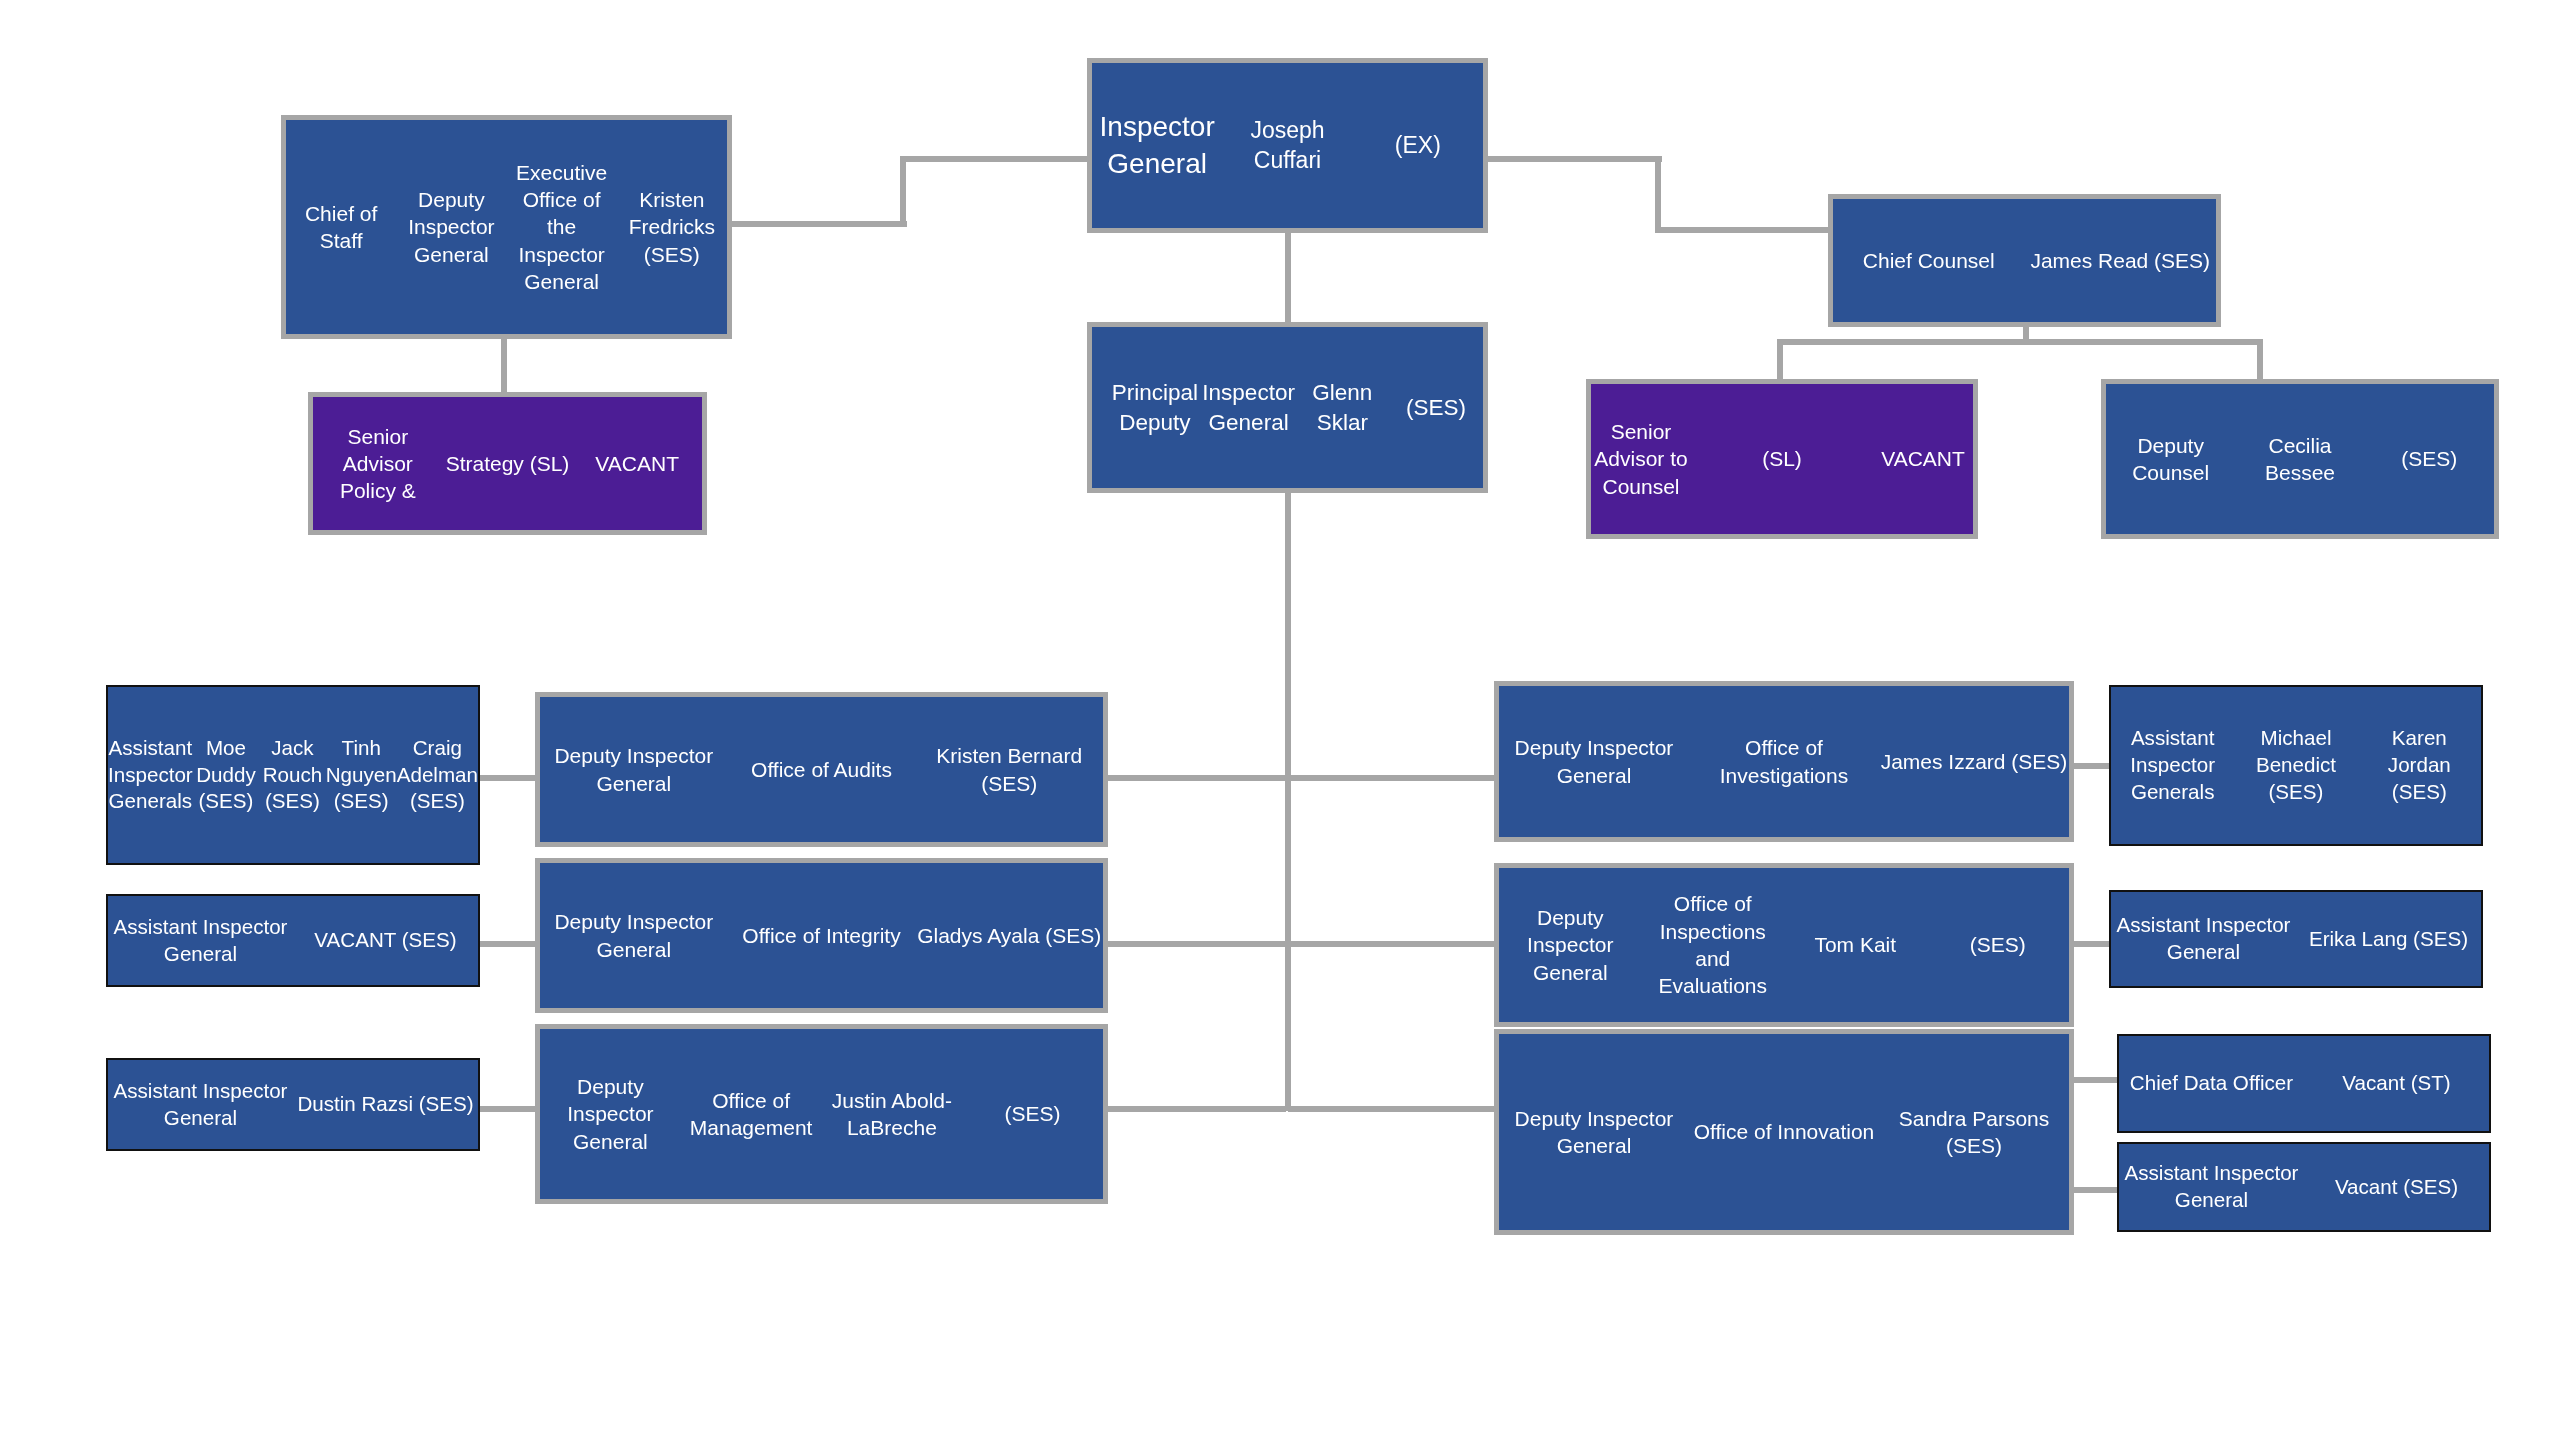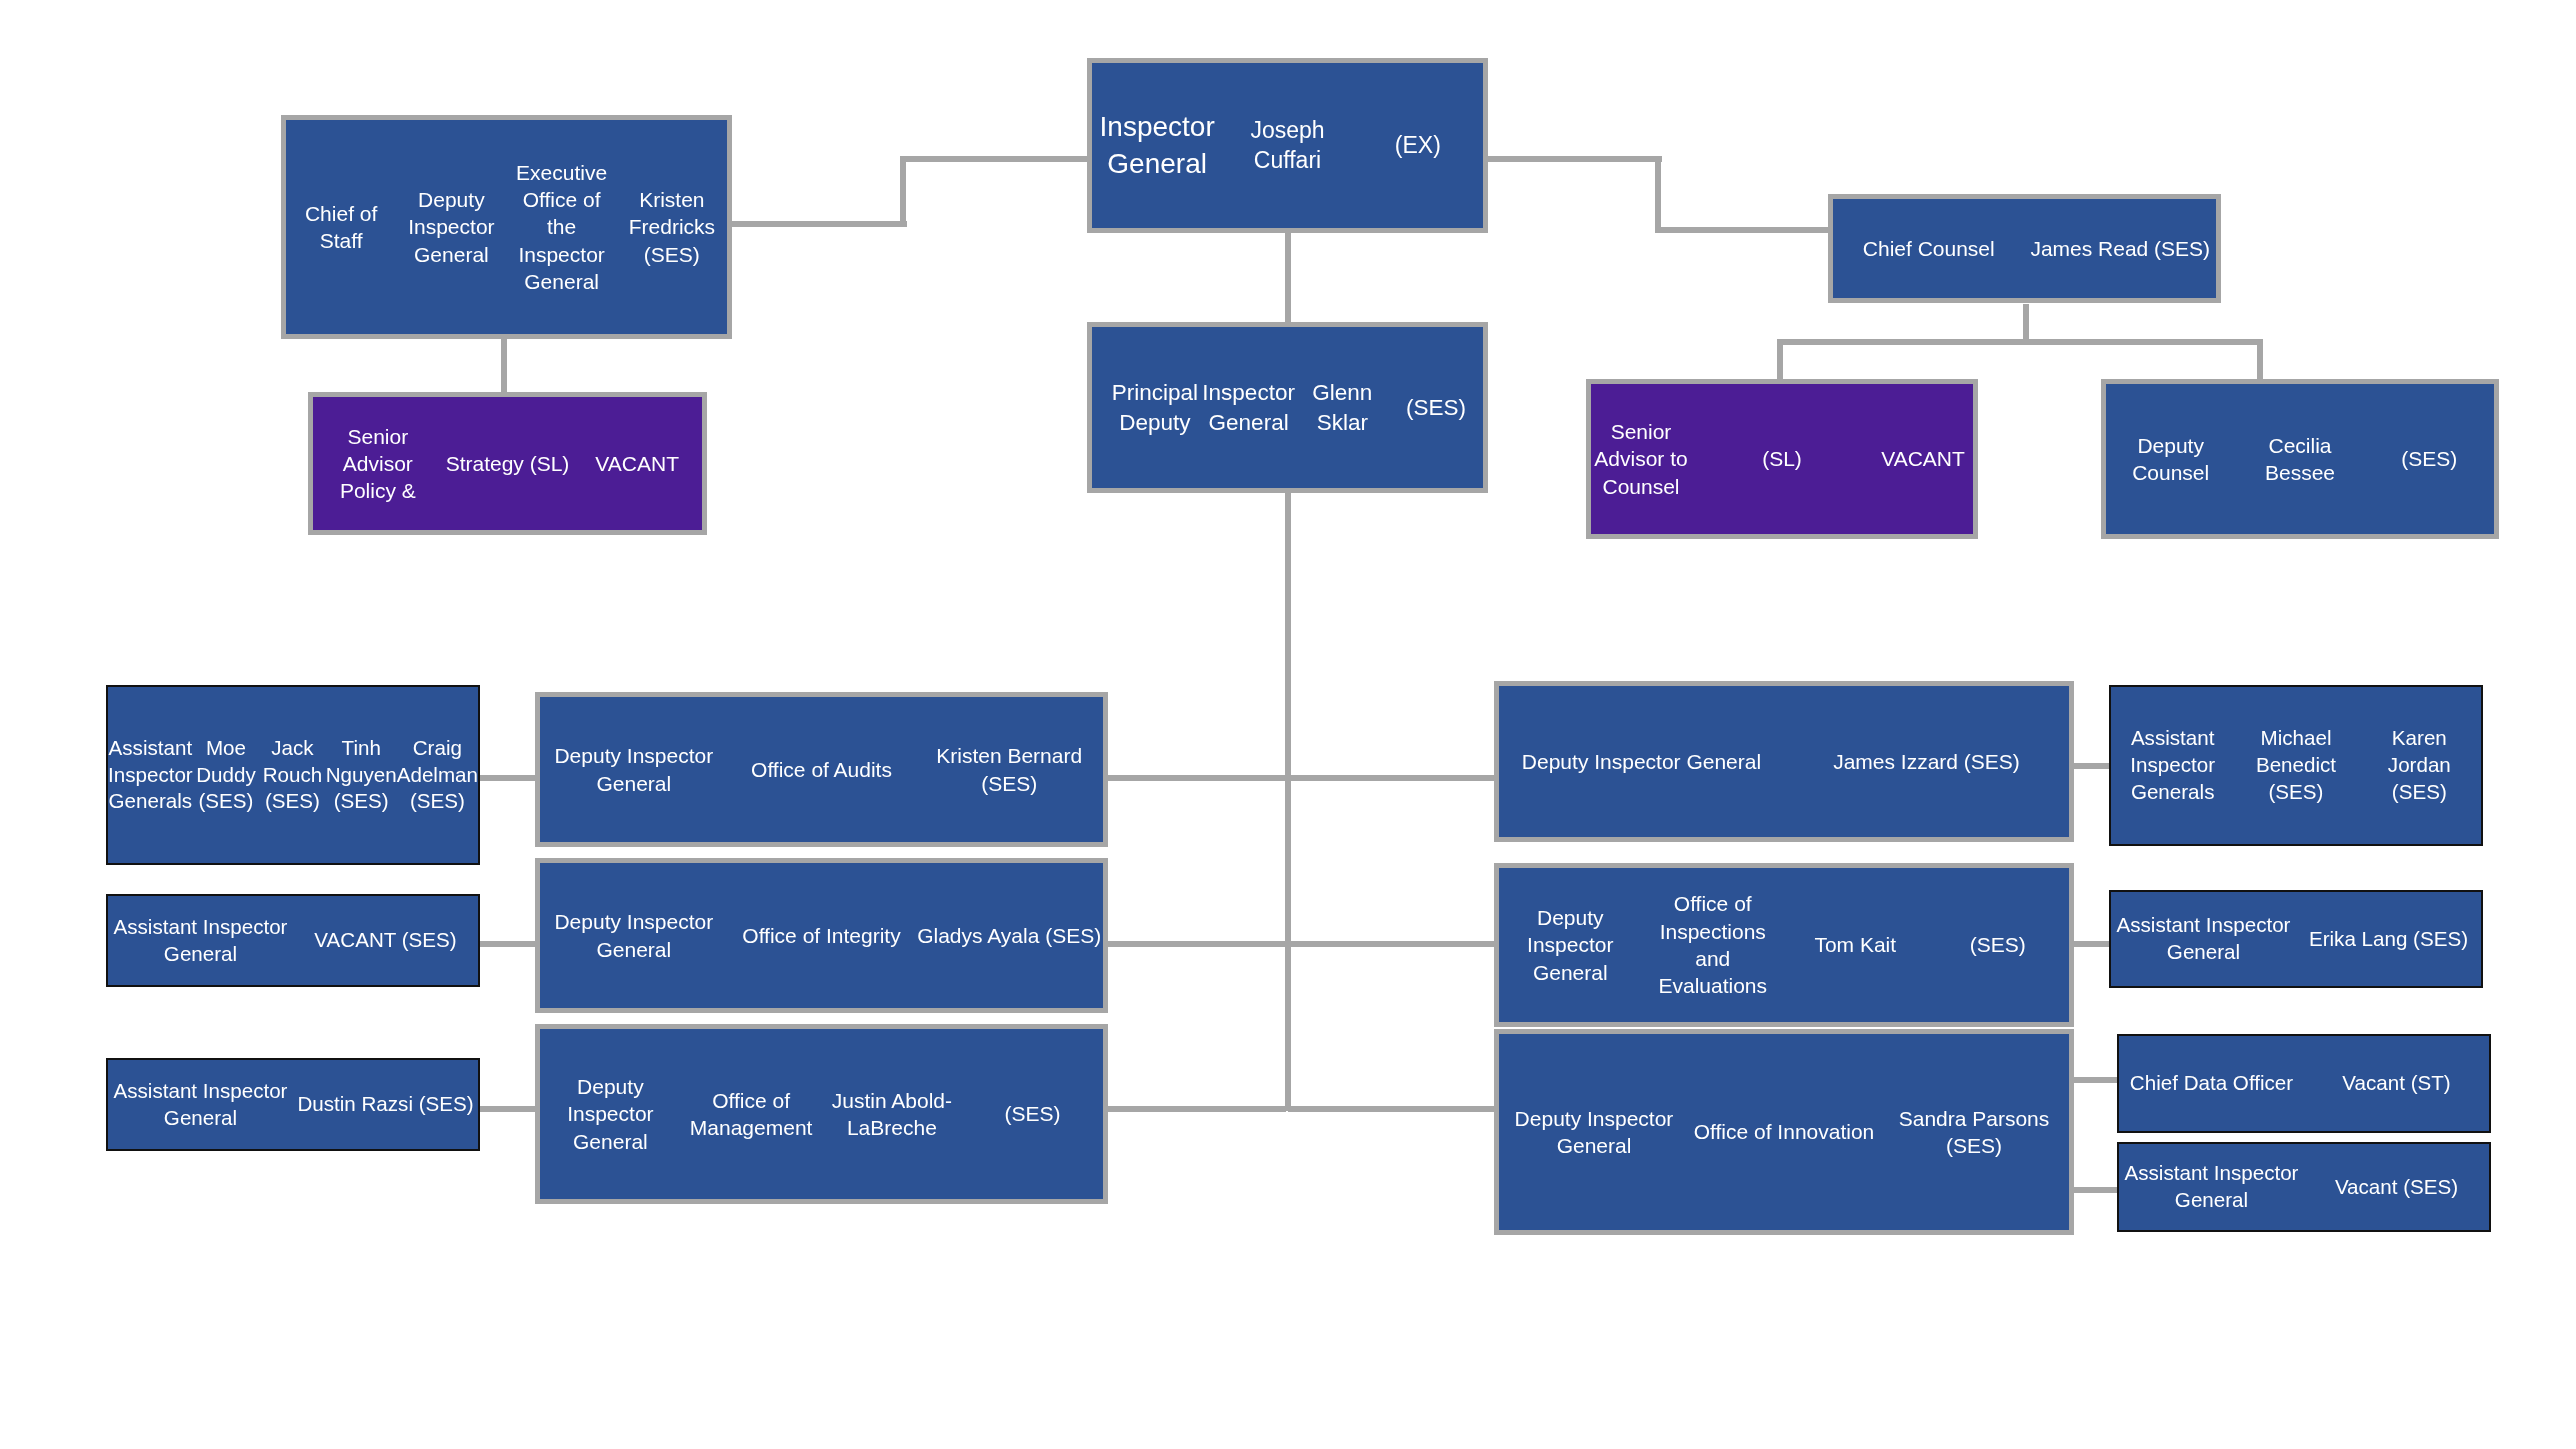--- a/index.html
+++ b/index.html
@@ -101,21 +101,21 @@
     <span class="ln">Executive Office of the Inspector General</span>
     <span class="ln">Kristen Fredricks (SES)</span>
   </div>
 
   <div class="node n-gray b-thick" style="left:308px; top:392px; width:399px; height:143px; font-size:21px;">
     <span class="ln">Senior Advisor Policy &amp;</span>
     <span class="ln">Strategy (SL)</span>
     <span class="ln">VACANT</span>
   </div>
 
-  <div class="node n-blue b-thick" style="left:1828px; top:194px; width:393px; height:109px; font-size:21px;">
+  <div class="node n-blue b-thick" style="left:1828px; top:194px; width:393px; height:133px; font-size:21px;">
     <span class="ln">Chief Counsel</span>
     <span class="ln">James Read (SES)</span>
   </div>
 
   <div class="node n-gray b-thick" style="left:1586px; top:379px; width:392px; height:160px; font-size:21px;gap:41px;">
     <span class="ln">Senior Advisor to Counsel</span>
     <span class="ln">(SL)</span>
     <span class="ln">VACANT</span>
   </div>
 
@@ -164,20 +164,21 @@
 
   <div class="node n-blue b-thick" style="left:535px; top:1024px; width:573px; height:180px; font-size:21px;">
     <span class="ln">Deputy Inspector General</span>
     <span class="ln">Office of Management</span>
     <span class="ln">Justin Abold-LaBreche</span>
     <span class="ln">(SES)</span>
   </div>
 
   <div class="node n-blue b-thick" style="left:1494px; top:681px; width:580px; height:161px; font-size:21px;">
     <span class="ln">Deputy Inspector General</span>
+    <span class="ln">Office of Investigations</span>
     <span class="ln">James Izzard (SES)</span>
   </div>
 
   <div class="node n-blue b-thin" style="left:2109px; top:685px; width:374px; height:161px; font-size:20.6px;">
     <span class="ln">Assistant Inspector Generals</span>
     <span class="ln">Michael Benedict (SES)</span>
     <span class="ln">Karen Jordan (SES)</span>
   </div>
 
   <div class="node n-blue b-thick" style="left:1494px; top:863px; width:580px; height:164px; font-size:21px;">

